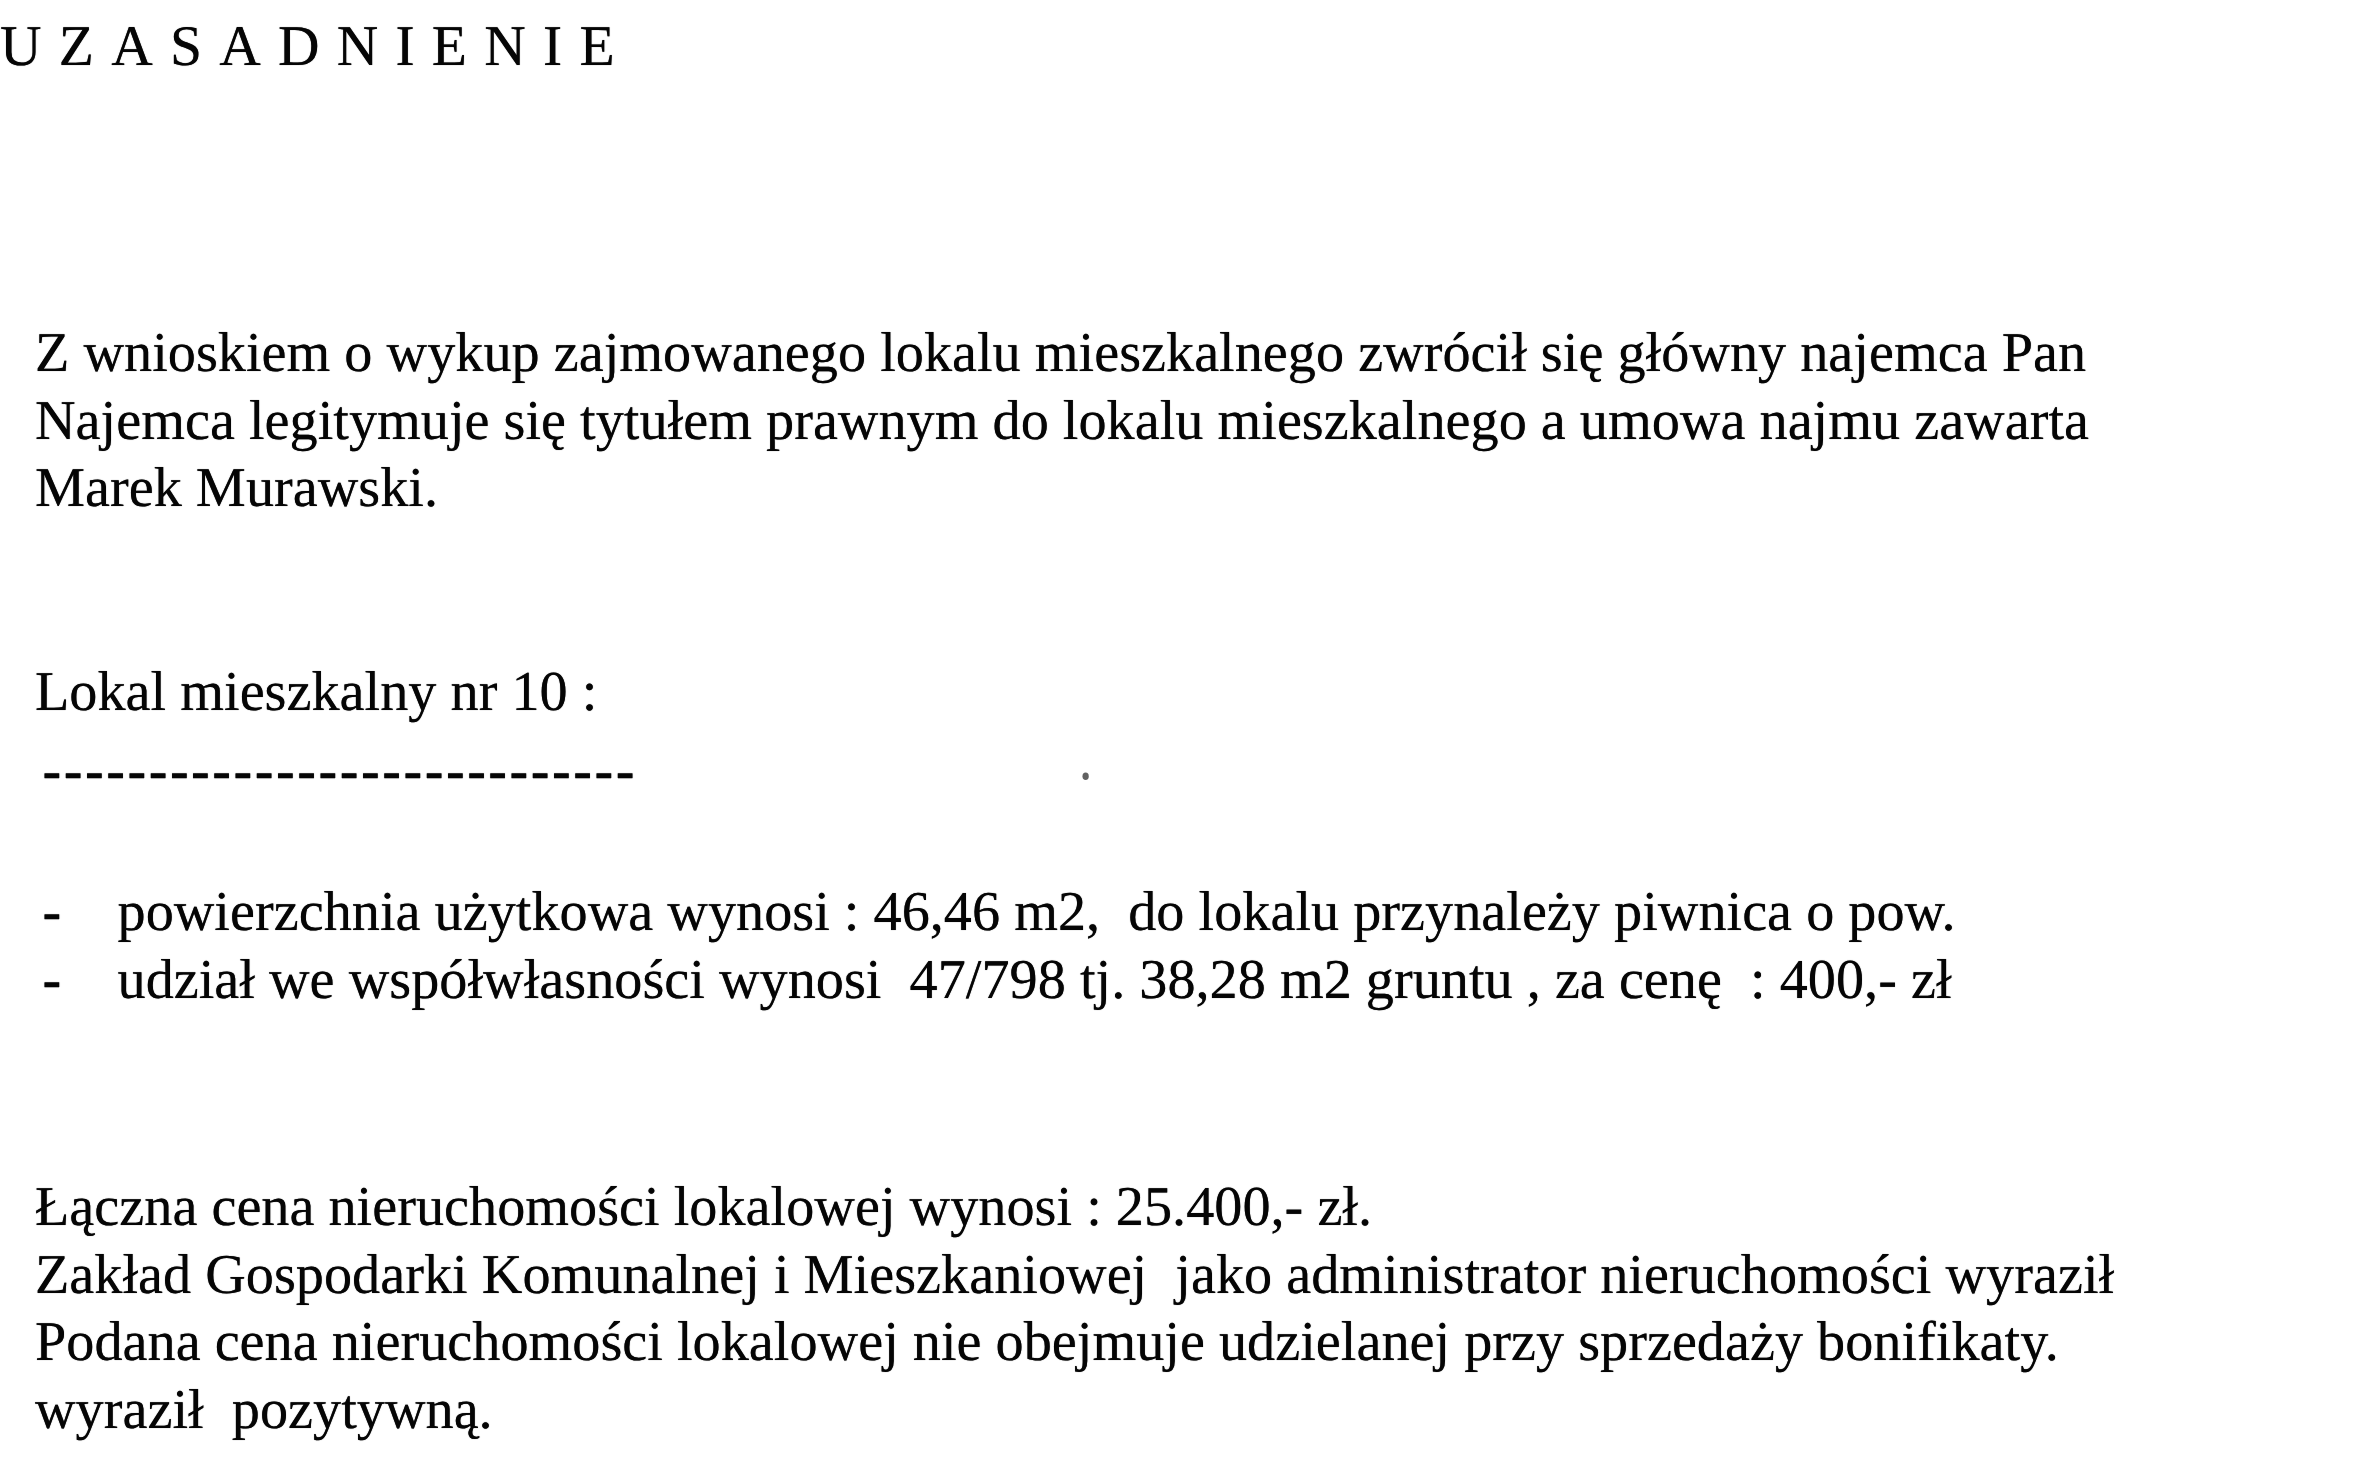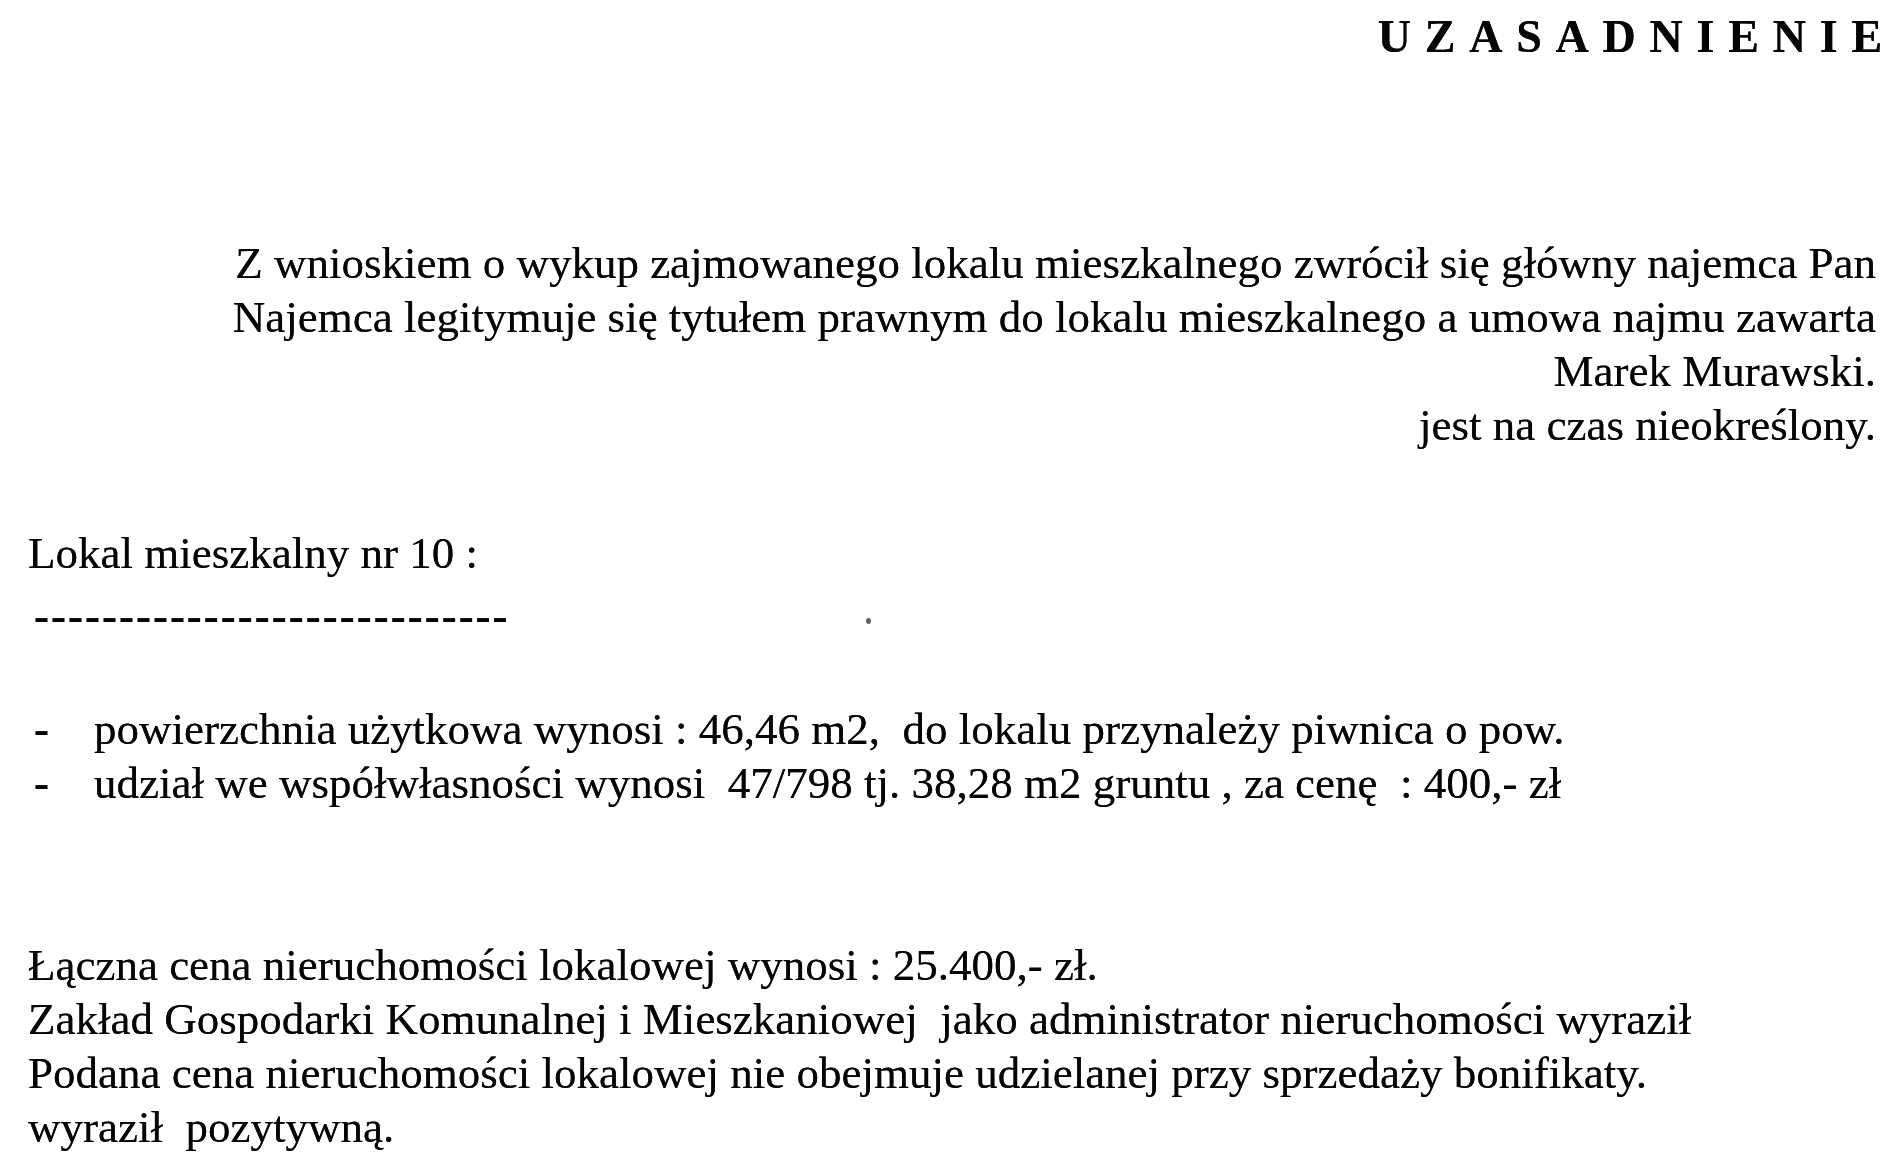--- a/index.html
+++ b/index.html
@@ -18,35 +18,35 @@
     font-size: 45px;
     line-height: 54px;
     text-shadow: 0 0 0.6px rgba(0,0,0,0.85); 
   }
   .title {
     position: absolute;
     top: 10px;
     left: 0;
     width: 100%;
     margin: 0;
-    text-align: right;
+    text-align: left;
     font-size: 46px;
     line-height: 54px;
-    font-weight: bold;
+    font-weight: normal;
     letter-spacing: 0.30em;
   }
   .block {
     position: absolute;
     left: 28px;
     right: 20px;
   }
   .line {
     white-space: pre; 
   }
-  .intro       { top: 236px; text-align: right; }
+  .intro       { top: 255px; }
   .section-heading { top: 526px; }
   .divider {
     top: 589px;
     left: 34px;
     font-weight: bold;
     letter-spacing: 2px;
   }
   .speck {
     position: absolute;
     left: 866px;
@@ -74,21 +74,20 @@
 <body>
 
 <div class="page">
 
   <h1 class="title">UZASADNIENIE</h1>
 
   <div class="block intro">
     <div class="line">Z wnioskiem o wykup zajmowanego lokalu mieszkalnego zwrócił się główny najemca Pan</div>
     <div class="line">Najemca legitymuje się tytułem prawnym do lokalu mieszkalnego a umowa najmu zawarta</div>
     <div class="line">Marek Murawski.</div>
-    <div class="line">jest na czas nieokreślony.</div>
   </div>
 
   <div class="block section-heading">Lokal mieszkalny nr 10 :</div>
 
   <div class="block divider">----------------------------</div>
 
   <span class="speck"></span>
 
   <div class="block bullets">
 

